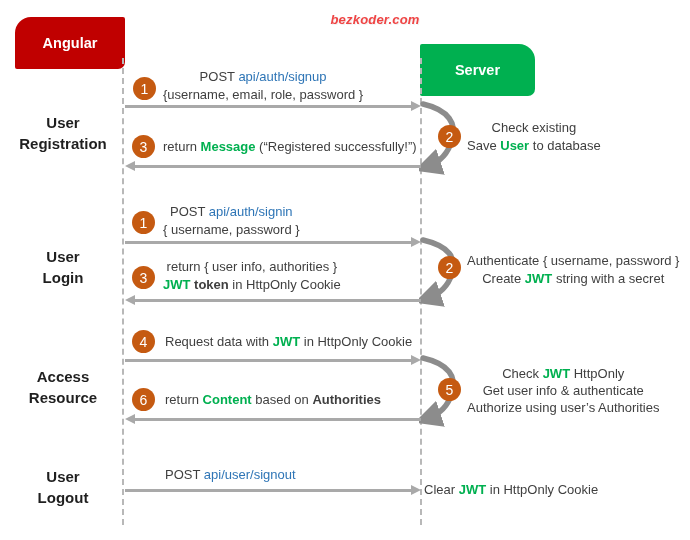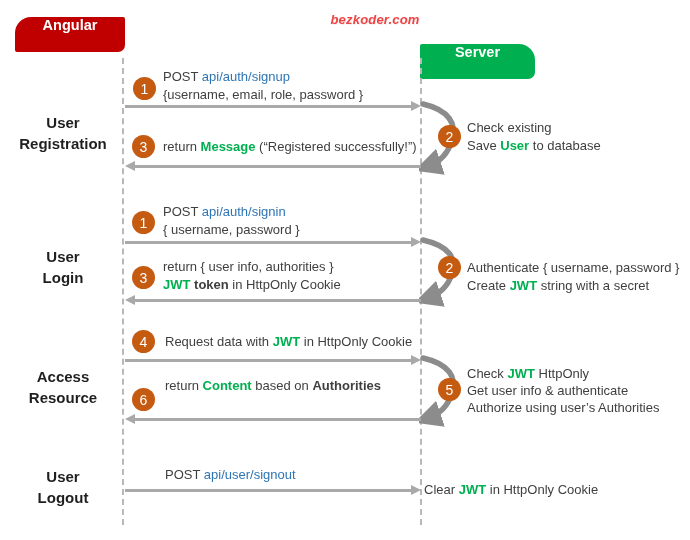--- a/index.html
+++ b/index.html
@@ -3,21 +3,21 @@
 <meta charset="utf-8">
 <style>
   * { margin:0; padding:0; box-sizing:border-box; }
   html,body { background:#ffffff; }
   body { font-family:"Liberation Sans", sans-serif; }
   #canvas {
     position:relative; width:690px; height:540px; background:#ffffff;
     overflow:hidden;
   }
   .actor-box {
-    position:absolute; height:35px; display:flex; justify-content:center;
+    position:absolute; height:52px; display:flex; align-items:center; justify-content:center;
     color:#ffffff; font-size:14.5px; font-weight:bold;
   }
   .actor-client { left:15px; top:17px; width:110px; background:#c00000; border-radius:16px 2px 7px 2px; }
   .actor-server { left:420px; top:17px; width:115px; background:#00b050; border-radius:2px 16px 7px 2px;margin-top:27px; }
   .watermark {
     position:absolute; left:329px; top:12px; width:92px; text-align:center;
     font-size:13px; font-style:italic; font-weight:bold; color:#ef4444;
     text-shadow:1px 1px 0 #f2f2f2; letter-spacing:.2px;
   }
   .lifeline {
@@ -28,21 +28,21 @@
   .lifeline-server { left:420px; }
   .section-label {
     position:absolute; left:5px; width:116px; text-align:center;
     font-size:15px; font-weight:bold; color:#1f1f1f; line-height:21px;
   }
   .badge {
     position:absolute; width:23px; height:23px; border-radius:50%;
     background:#c55a11; color:#ffffff; font-size:14px;
     display:flex; align-items:center; justify-content:center;
   }
-  .msg { position:absolute; font-size:13px; color:#3f3f3f; white-space:nowrap; }
+  .msg { position:absolute; font-size:13px; color:#3f3f3f; white-space:nowrap;text-align:center; }
   .msg .msg-line { line-height:18px; }
   .msg-tight .msg-line { line-height:17px; }
   .seg-plain { color:#3f3f3f; }
   .seg-bold { color:#3f3f3f; font-weight:bold; }
   .seg-link { color:#2e75b6; }
   .seg-green-bold { color:#00b050; font-weight:bold; }
   .arrow { position:absolute; height:13px; width:296px; }
   .arrow .shaft { position:absolute; top:5px; height:3px; background:#a9a9a9; }
   .arrow-right .shaft { left:0; right:9px; }
   .arrow-left  .shaft { left:9px; right:0; }
@@ -130,21 +130,21 @@
 
   <svg class="curve" style="left:419px; top:236px;" width="44" height="72" viewBox="0 0 44 72">
     <defs>
         <marker id="mk2" markerWidth="5" markerHeight="5" refX="2.4" refY="2.5" orient="auto">
           <path d="M0,0 L5,2.5 L0,5 z" fill="#8c8c8c"></path>
         </marker>
       </defs>
     <path d="M4 4 C30 10 38 22 33 38 C29 50 21 58 9 62" fill="none" stroke="#8c8c8c" stroke-width="5.5" stroke-linecap="round" marker-end="url(#mk2)"></path>
   </svg>
   <div class="badge" style="left:438px; top:256px;">2</div>
-  <div class="msg" style="left:467px; top:252px;margin-top:7px;">
+  <div class="msg" style="left:467px; top:252px;">
       <div class="msg-line"><span class="seg-plain">Authenticate { username, password }</span></div>
       <div class="msg-line"><span class="seg-plain">Create </span><span class="seg-green-bold">JWT</span><span class="seg-plain"> string with a secret</span></div>
     </div>
 
   <div class="badge" style="left:132px; top:266px;">3</div>
   <div class="msg" style="left:163px; top:258px;">
       <div class="msg-line"><span class="seg-plain">return { user info, authorities }</span></div>
       <div class="msg-line"><span class="seg-green-bold">JWT</span><span class="seg-bold"> token</span><span class="seg-plain"> in HttpOnly Cookie</span></div>
     </div>
   <div class="arrow arrow-left" style="left:125px; top:294px;">
@@ -170,21 +170,21 @@
     <path d="M4 4 C30 10 38 23 33 39 C29 52 21 60 9 64" fill="none" stroke="#8c8c8c" stroke-width="5.5" stroke-linecap="round" marker-end="url(#mk3)"></path>
   </svg>
   <div class="badge" style="left:438px; top:378px;">5</div>
   <div class="msg msg-tight" style="left:467px; top:365px;">
       <div class="msg-line"><span class="seg-plain">Check </span><span class="seg-green-bold">JWT</span><span class="seg-plain"> HttpOnly</span></div>
       <div class="msg-line"><span class="seg-plain">Get user info &amp; authenticate</span></div>
       <div class="msg-line"><span class="seg-plain">Authorize using user’s Authorities</span></div>
     </div>
 
   <div class="badge" style="left:132px; top:388px;">6</div>
-  <div class="msg" style="left:165px; top:377px;">
+  <div class="msg" style="left:165px; top:391px;">
       <div class="msg-line"><span class="seg-plain">return </span><span class="seg-green-bold">Content</span><span class="seg-plain"> based on </span><span class="seg-bold">Authorities</span></div>
     </div>
   <div class="arrow arrow-left" style="left:125px; top:413px;">
     <div class="shaft"></div>
       <div class="head"></div>
   </div>
 
   <div class="msg" style="left:165px; top:466px;">
       <div class="msg-line"><span class="seg-plain">POST </span><span class="seg-link">api/user/signout</span></div>
     </div>

